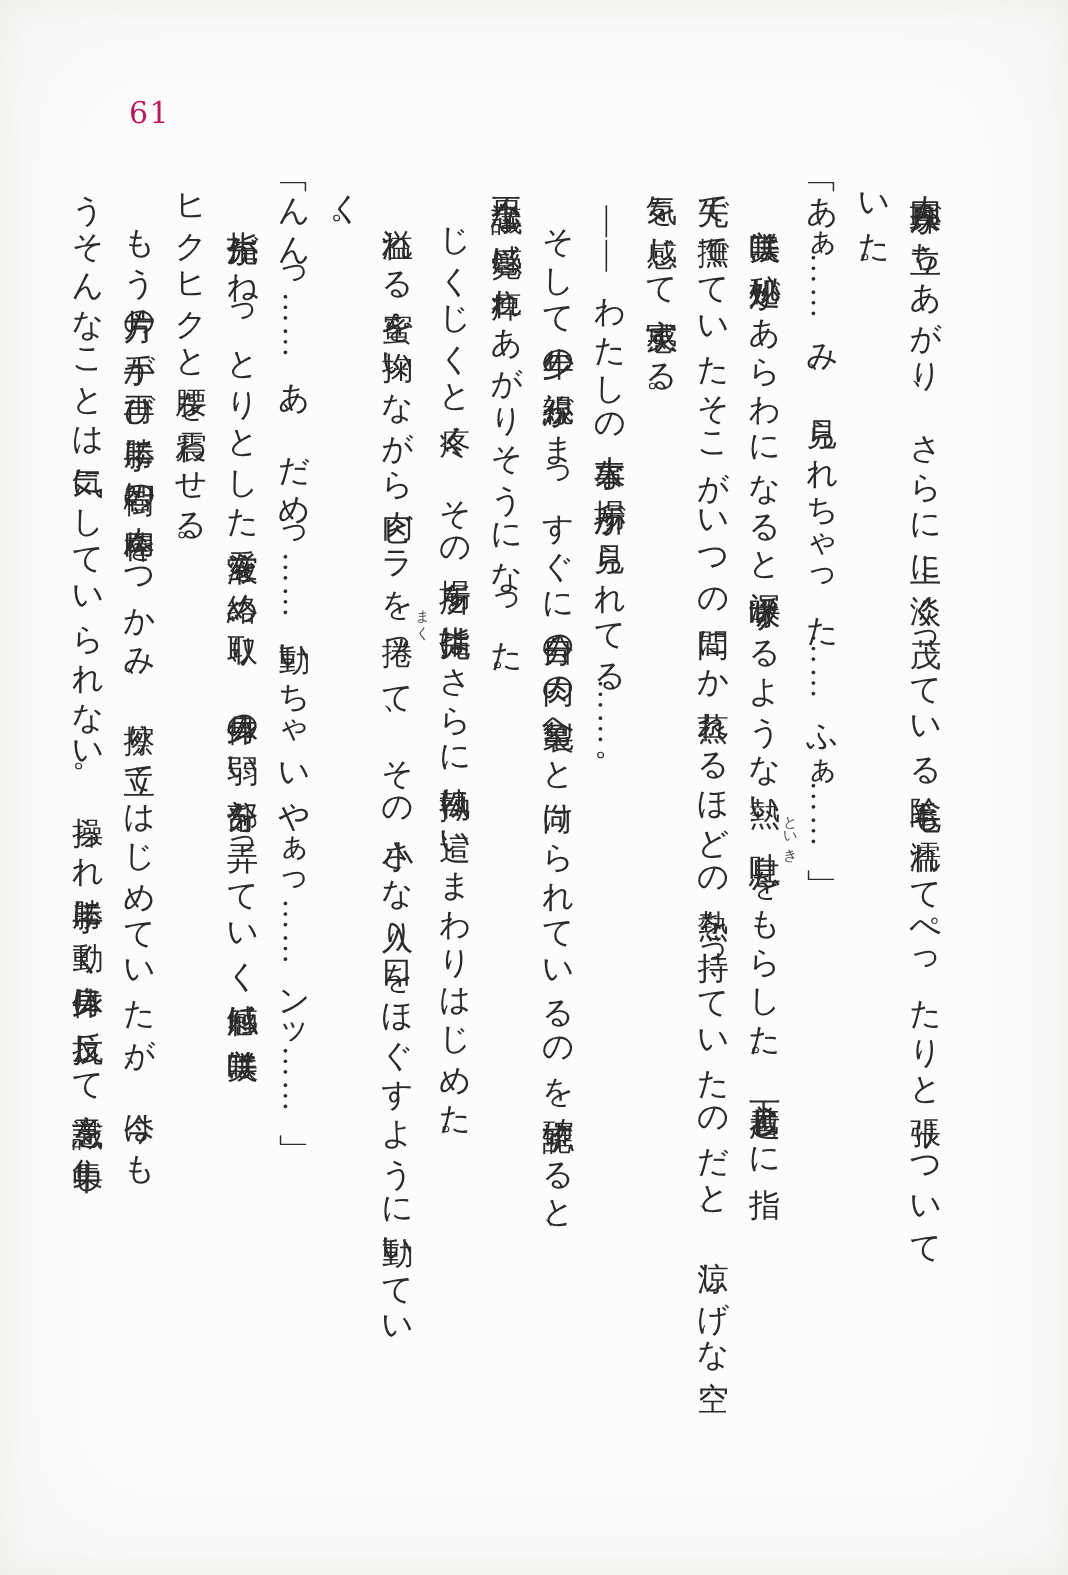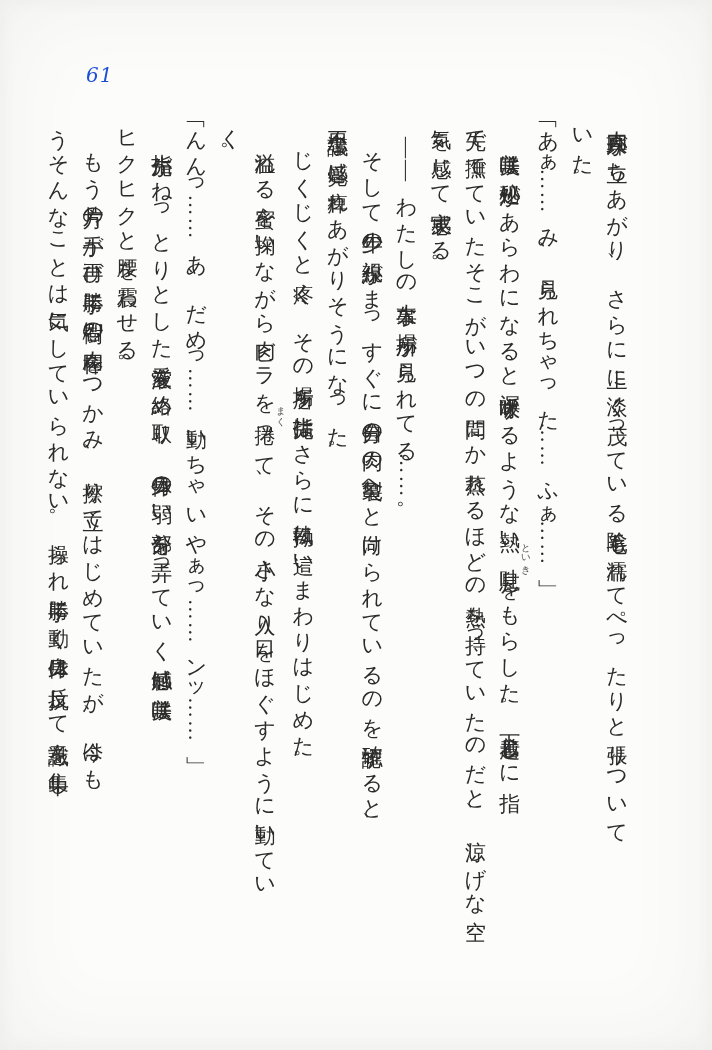--- a/index.html
+++ b/index.html
@@ -15,22 +15,21 @@
     box-shadow: inset 0 0 90px rgba(90, 90, 85, 0.07),
                 inset 0 0 18px rgba(90, 90, 85, 0.05);
     overflow: hidden;
     font-family: "Liberation Serif", "DejaVu Serif", serif;
   }
   .page-number {
     position: absolute;
     top: 63px;
     left: 86px;
     font-size: 20px;
-    font-style: italic;
-    color: #1d4ed8;
+    color: #be185d;
     letter-spacing: 1px;
     font-family: "DejaVu Serif", "Liberation Serif", serif;
   }
   .text-columns {
     position: absolute;
     top: 114px;
     right: 78px;
     height: 880px;
     writing-mode: vertical-rl;
     text-orientation: mixed;

